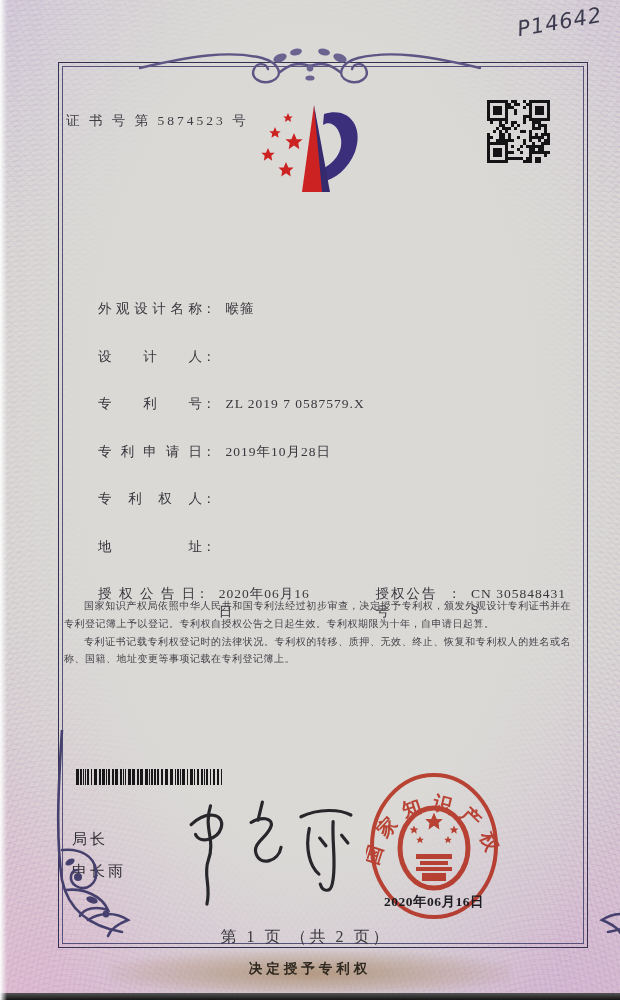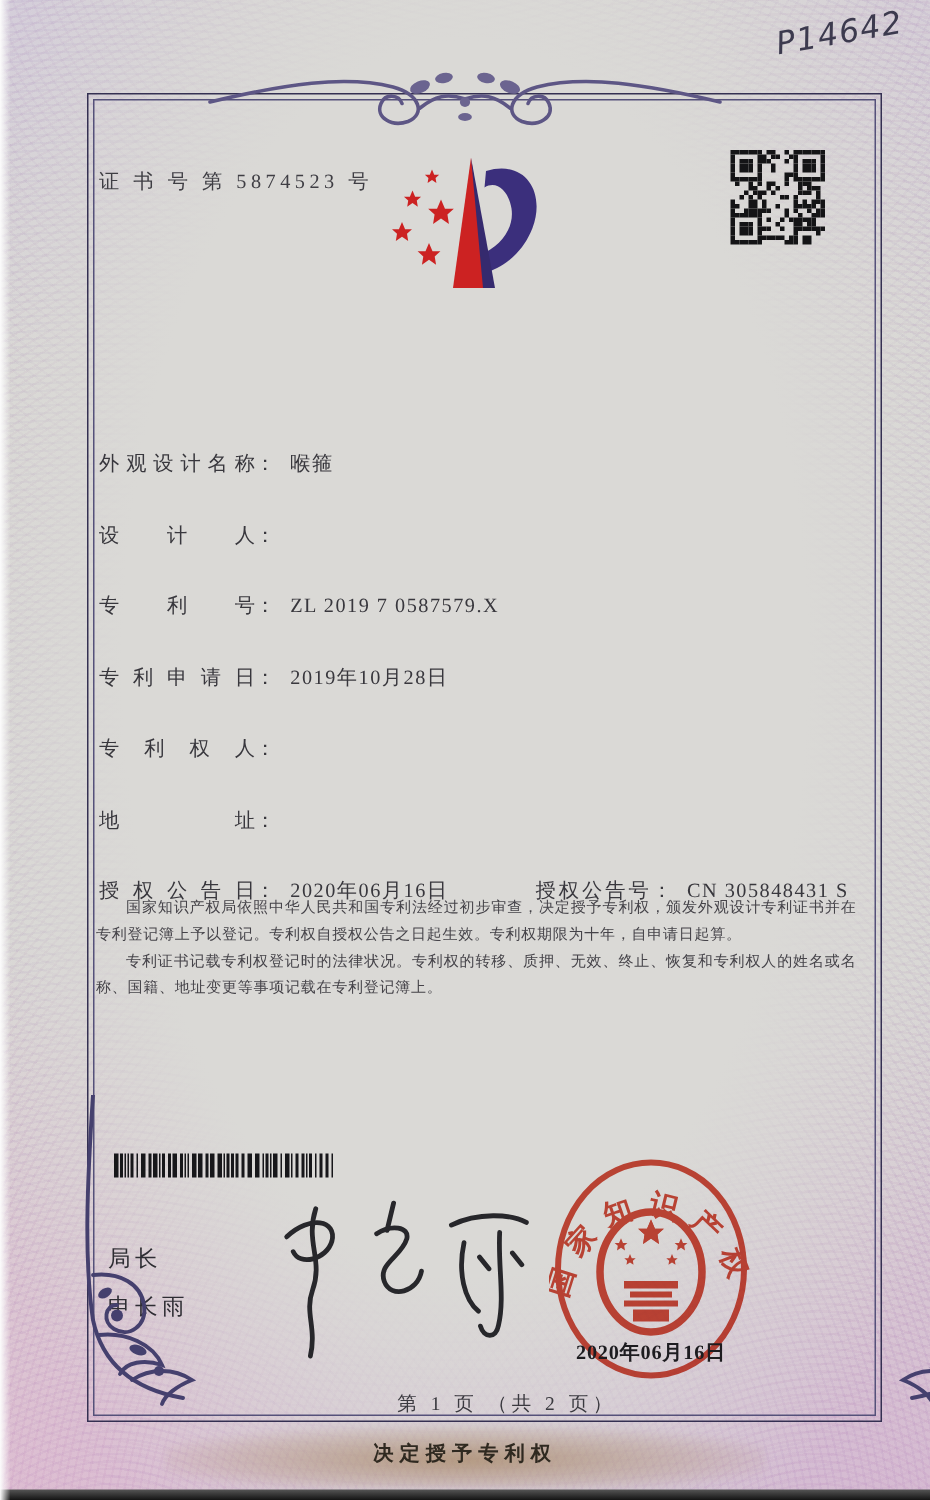--- a/index.html
+++ b/index.html
@@ -24,40 +24,40 @@
   .frame::after{content:"";position:absolute;inset:3px;border:.8px solid #55517a;}
 
   .handcode{position:absolute;right:18px;top:10px;font-family:"DejaVu Sans",sans-serif;font-size:21px;color:#3c3a4e;transform:rotate(-10deg);letter-spacing:1px;font-style:italic;}
 
   .certno{position:absolute;left:66px;top:112px;font-size:13.5px;color:#3f3e44;letter-spacing:3px;}
 
   .title{position:absolute;left:58px;top:222px;width:528px;text-align:center;font-size:31px;font-weight:bold;color:#1b1b1f;letter-spacing:7px;}
 
   .fields{position:absolute;left:66px;top:300px;width:505px;font-size:13.5px;color:#38373d;}
   .frow{display:flex;align-items:baseline;margin-bottom:29.5px;}
-  .frow .lbl{display:inline-block;width:104px;text-align:justify;text-align-last:justify;letter-spacing:0;}
+  .frow .lbl{display:inline-block;width:104px;text-align:justify;text-align-last:justify;letter-spacing:0;margin-left:32px;}
   .frow .colon{margin-right:10px;}
   .frow .val{letter-spacing:1px;}
   .frow.twocol .pair2{margin-left:58px;display:flex;align-items:baseline;}
 
   .paras{position:absolute;left:64px;top:597px;width:507px;font-size:10px;line-height:1.78;color:#454349;text-align:justify;}
   .paras p{margin:0;text-indent:2em;letter-spacing:.5px;}
 
   .barcode{position:absolute;left:76px;top:769px;width:154px;height:16px;display:flex;align-items:stretch;}
   .barcode i{display:block;background:#17171a;}
   .barcode u{display:block;}
 
   .signtitle{position:absolute;left:72px;top:830px;font-size:15px;color:#2e2d33;letter-spacing:3px;}
   .signname{position:absolute;left:72px;top:862px;font-size:15px;color:#2e2d33;letter-spacing:3px;}
   .signature{position:absolute;left:160px;top:788px;transform:rotate(-2deg);}
 
   .seal{position:absolute;left:366px;top:770px;mix-blend-mode:multiply;opacity:.93;}
   .sealdate{position:absolute;left:368px;top:893px;width:132px;text-align:center;font-size:13.5px;font-weight:bold;color:#1d1c20;letter-spacing:.5px;z-index:5;}
 
-  .pageno{position:absolute;left:74px;top:927px;width:528px;text-align:center;font-size:13px;color:#3a393f;letter-spacing:3px;}
+  .pageno{position:absolute;left:42px;top:927px;width:528px;text-align:center;font-size:16px;color:#3a393f;letter-spacing:3px;}
 
   .backnote{position:absolute;left:0;top:948px;width:620px;height:44px;}
   .backnote .smudge{position:absolute;left:110px;top:2px;width:400px;height:42px;background:radial-gradient(ellipse at 50% 55%, rgba(150,110,60,.55), rgba(150,110,60,.18) 55%, rgba(150,110,60,0) 78%);filter:blur(2px);}
   .backnote .txt{position:absolute;left:0;top:12px;width:620px;text-align:center;font-size:13.5px;font-weight:bold;color:#2f2920;letter-spacing:4px;}
   .bottomedge{position:absolute;left:0;bottom:0;width:620px;height:7px;background:linear-gradient(#555,#141414);}
   .leftedge{position:absolute;left:0;top:0;width:7px;height:1000px;background:linear-gradient(90deg,#fcfcfc,rgba(252,252,252,0));}
 
   .qr{position:absolute;left:487px;top:100px;width:63px;height:63px;display:grid;grid-template-columns:repeat(21,3px);grid-auto-rows:3px;}
   .qr b{display:block;}
   .qr b.on{background:#141416;}

